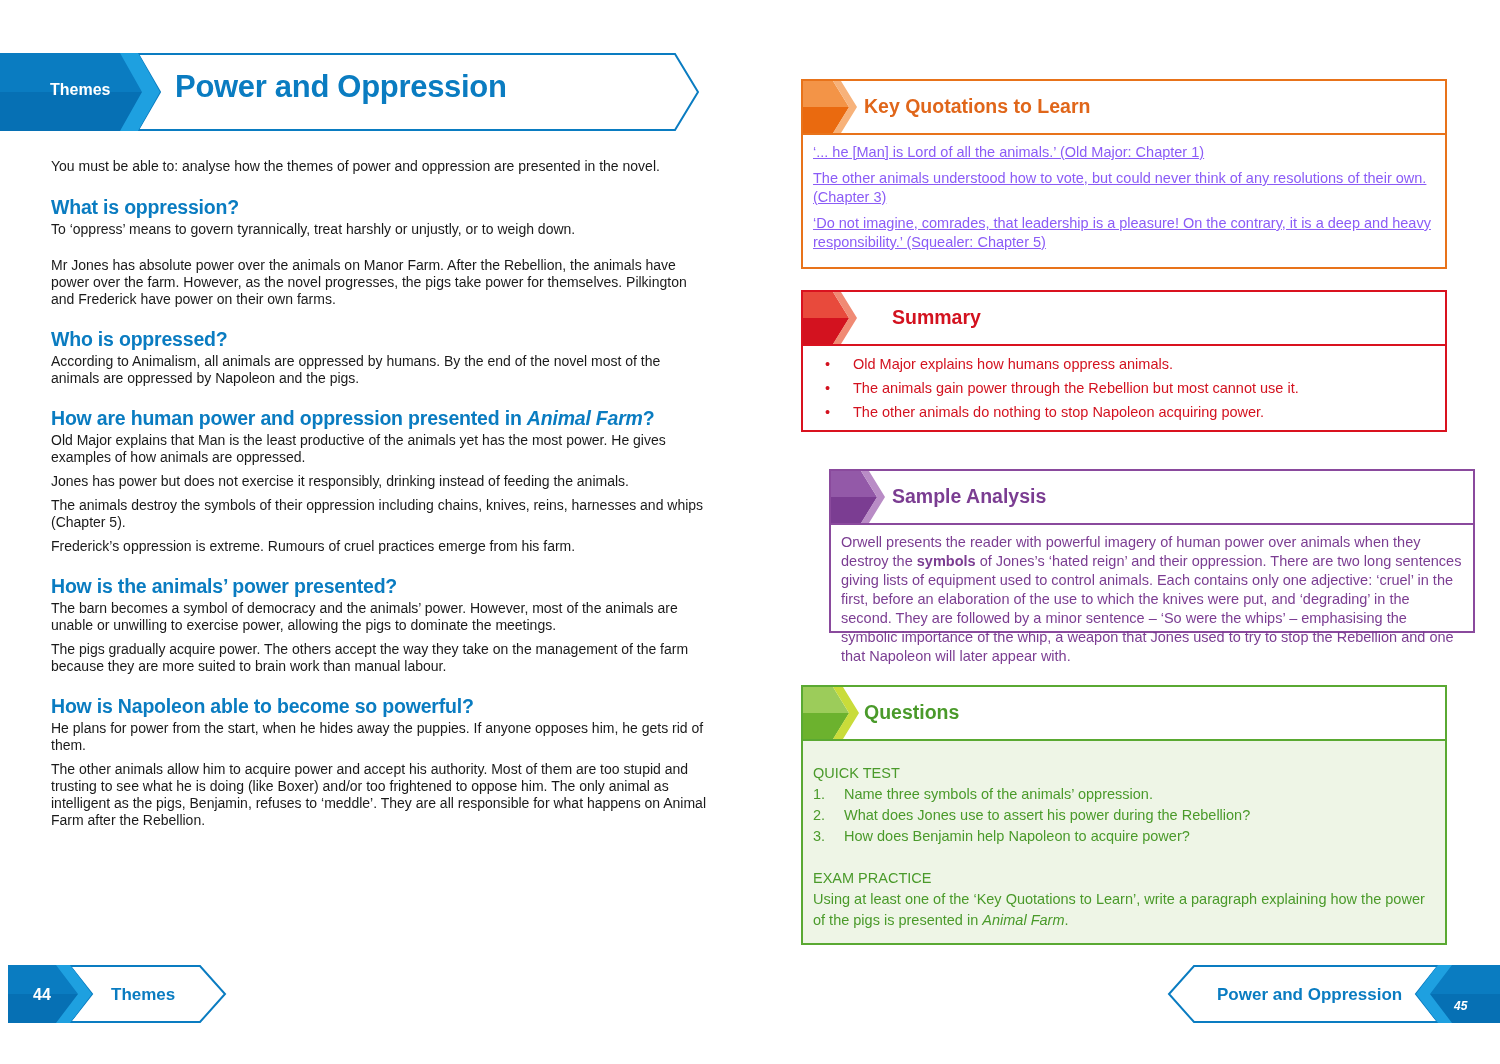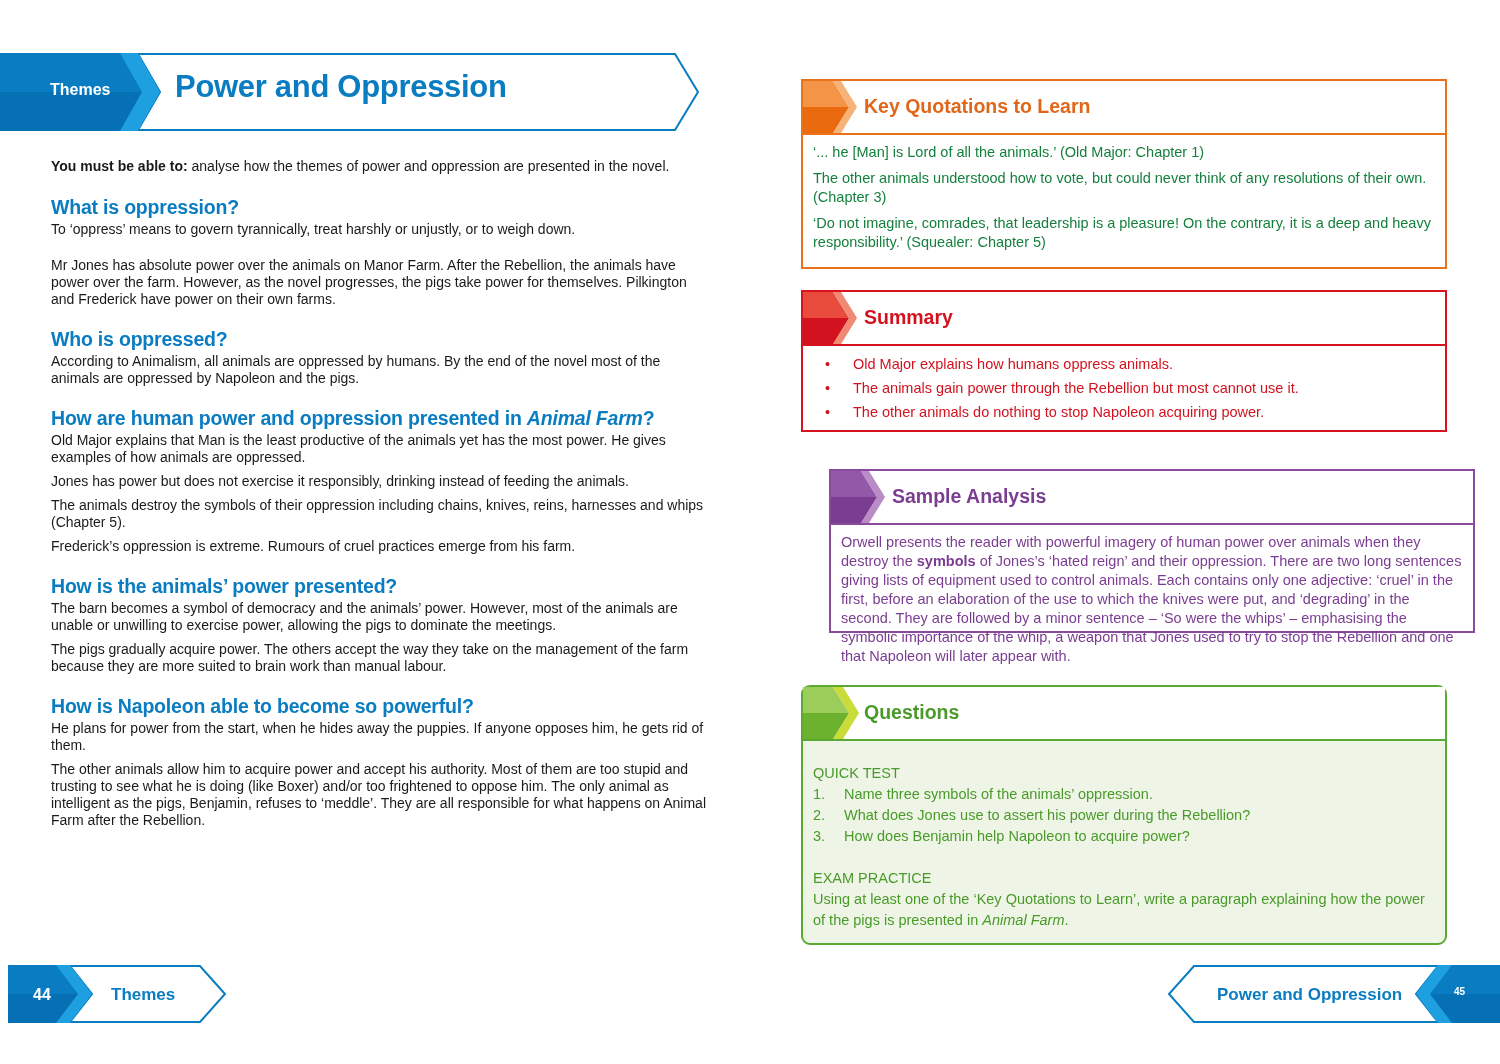--- a/index.html
+++ b/index.html
@@ -13,69 +13,69 @@
   .banner .section-label {
     position: absolute; left: 50px; top: 28px; color: #fff; font-weight: bold; font-size: 16px;
   }
   .banner .page-title {
     position: absolute; left: 175px; top: 16px; color: #0a7cc1; font-weight: bold; font-size: 31px; letter-spacing: -0.3px;
   }
 
   
   .left { position: absolute; left: 51px; top: 158px; width: 655px; font-size: 14px; line-height: 17px; }
   .intro { margin: 0 0 20px 0; }
-  .intro b { font-weight: bold; text-align: center; }
+  .intro b { font-weight: normal; text-align: center; }
   .sec { margin-bottom: 19px; }
   .sec h2 { margin: 0 0 2px 0; color: #0a7cc1; font-size: 19.5px; line-height: 24px; font-weight: bold; letter-spacing: -0.2px; }
   .sec h2 i { font-style: italic; }
   .sec p { margin: 0 0 7px 0; }
 
   
   .box { position: absolute; left: 801px; width: 646px; border: 2px solid; box-sizing: border-box; background: #fff; }
   .box .head { position: relative; height: 52px; border-bottom: 2px solid; }
   .box .head svg { position: absolute; left: 0; top: 0; }
   .box .head .title { position: absolute; left: 61px; top: 14px; font-size: 19.5px; font-weight: bold; }
   .box .body { padding: 8px 10px 10px 10px; font-size: 14.5px; line-height: 19px; }
   .box .body p { margin: 0 0 7px 0; }
 
   .kq { top: 79px; height: 190px; border-color: #e8731a; color: #e0661a; }
   .kq .head { border-color: #e8731a; text-align: center; }
   .kq .title { color: #e0661a; }
-  .kq .body { color: #15803d; }
+  .kq .body { color: #8b5cf6; text-decoration: underline; }
 
   .sum { top: 290px; height: 142px; border-color: #d9121f; color: #d3121f; }
   .sum .head { border-color: #d9121f; }
-  .sum .title { color: #d3121f; }
+  .sum .title { color: #d3121f; margin-left: 28px; }
   .sum ul { margin: 0; padding: 0; list-style: none; }
   .sum li { position: relative; padding-left: 40px; margin-bottom: 5px; }
   .sum li .bullet { position: absolute; left: 12px; top: 0; }
   .sum .body { padding-top: 9px; }
 
   .sa { top: 469px; height: 164px; border-color: #8a4a9d; color: #7b3d92; margin-left: 28px; }
   .sa .head { border-color: #8a4a9d; }
   .sa .title { color: #7b3d92; }
   .sa .body { line-height: 19px; }
 
-  .qs { top: 685px; height: 260px; border-color: #5aa932; color: #4a9a2a; background: #eef5e6; border-radius: 9px; }
+  .qs { top: 685px; height: 260px; border-color: #5aa932; color: #4a9a2a; background: #eef5e6; }
   .qs .head { border-color: #5aa932; background: #fff; }
   .qs .title { color: #4a9a2a; left: 64px; }
   .qs .body { padding-top: 22px; line-height: 21px; }
   .qs .label { text-transform: none; }
   .qs ol { margin: 0; padding: 0; list-style: none; }
   .qs li { position: relative; padding-left: 31px; }
   .qs li .num { position: absolute; left: 0; }
   .qs .gap { height: 21px; }
 
   
   .foot-left { position: absolute; left: 8px; top: 965px; width: 220px; height: 60px; }
   .foot-left svg, .foot-right svg { position: absolute; left: 0; top: 0; }
   .foot-left .pnum { position: absolute; left: 25px; top: 21px; color: #fff; font-weight: bold; font-size: 16px; }
   .foot-left .ftitle { position: absolute; left: 103px; top: 20px; color: #0a7cc1; font-weight: bold; font-size: 17px; }
   .foot-right { position: absolute; left: 1166px; top: 965px; width: 334px; height: 60px; }
-  .foot-right .pnum { position: absolute; left: 288px; top: 21px; color: #fff; font-weight: bold; font-size: 10px; }
+  .foot-right .pnum { position: absolute; left: 288px; top: 34px; color: #fff; font-weight: bold; font-size: 12px; font-style: italic; }
   .foot-right .ftitle { position: absolute; left: 51px; top: 20px; color: #0a7cc1; font-weight: bold; font-size: 17px; }
 </style>
 </head>
 <body>
 
 <div class="banner">
   <svg width="700" height="78" viewBox="0 0 700 78">
     <polygon points="138,1 675,1 698,39 675,77 138,77 160,39" fill="#fff" stroke="#0a7cc1" stroke-width="2"></polygon>
     <polygon points="0,0 138,0 160,39 138,78 0,78" fill="#0a7cc1"></polygon>
     <polygon points="0,39 160,39 138,78 0,78" fill="#0670b4"></polygon>

